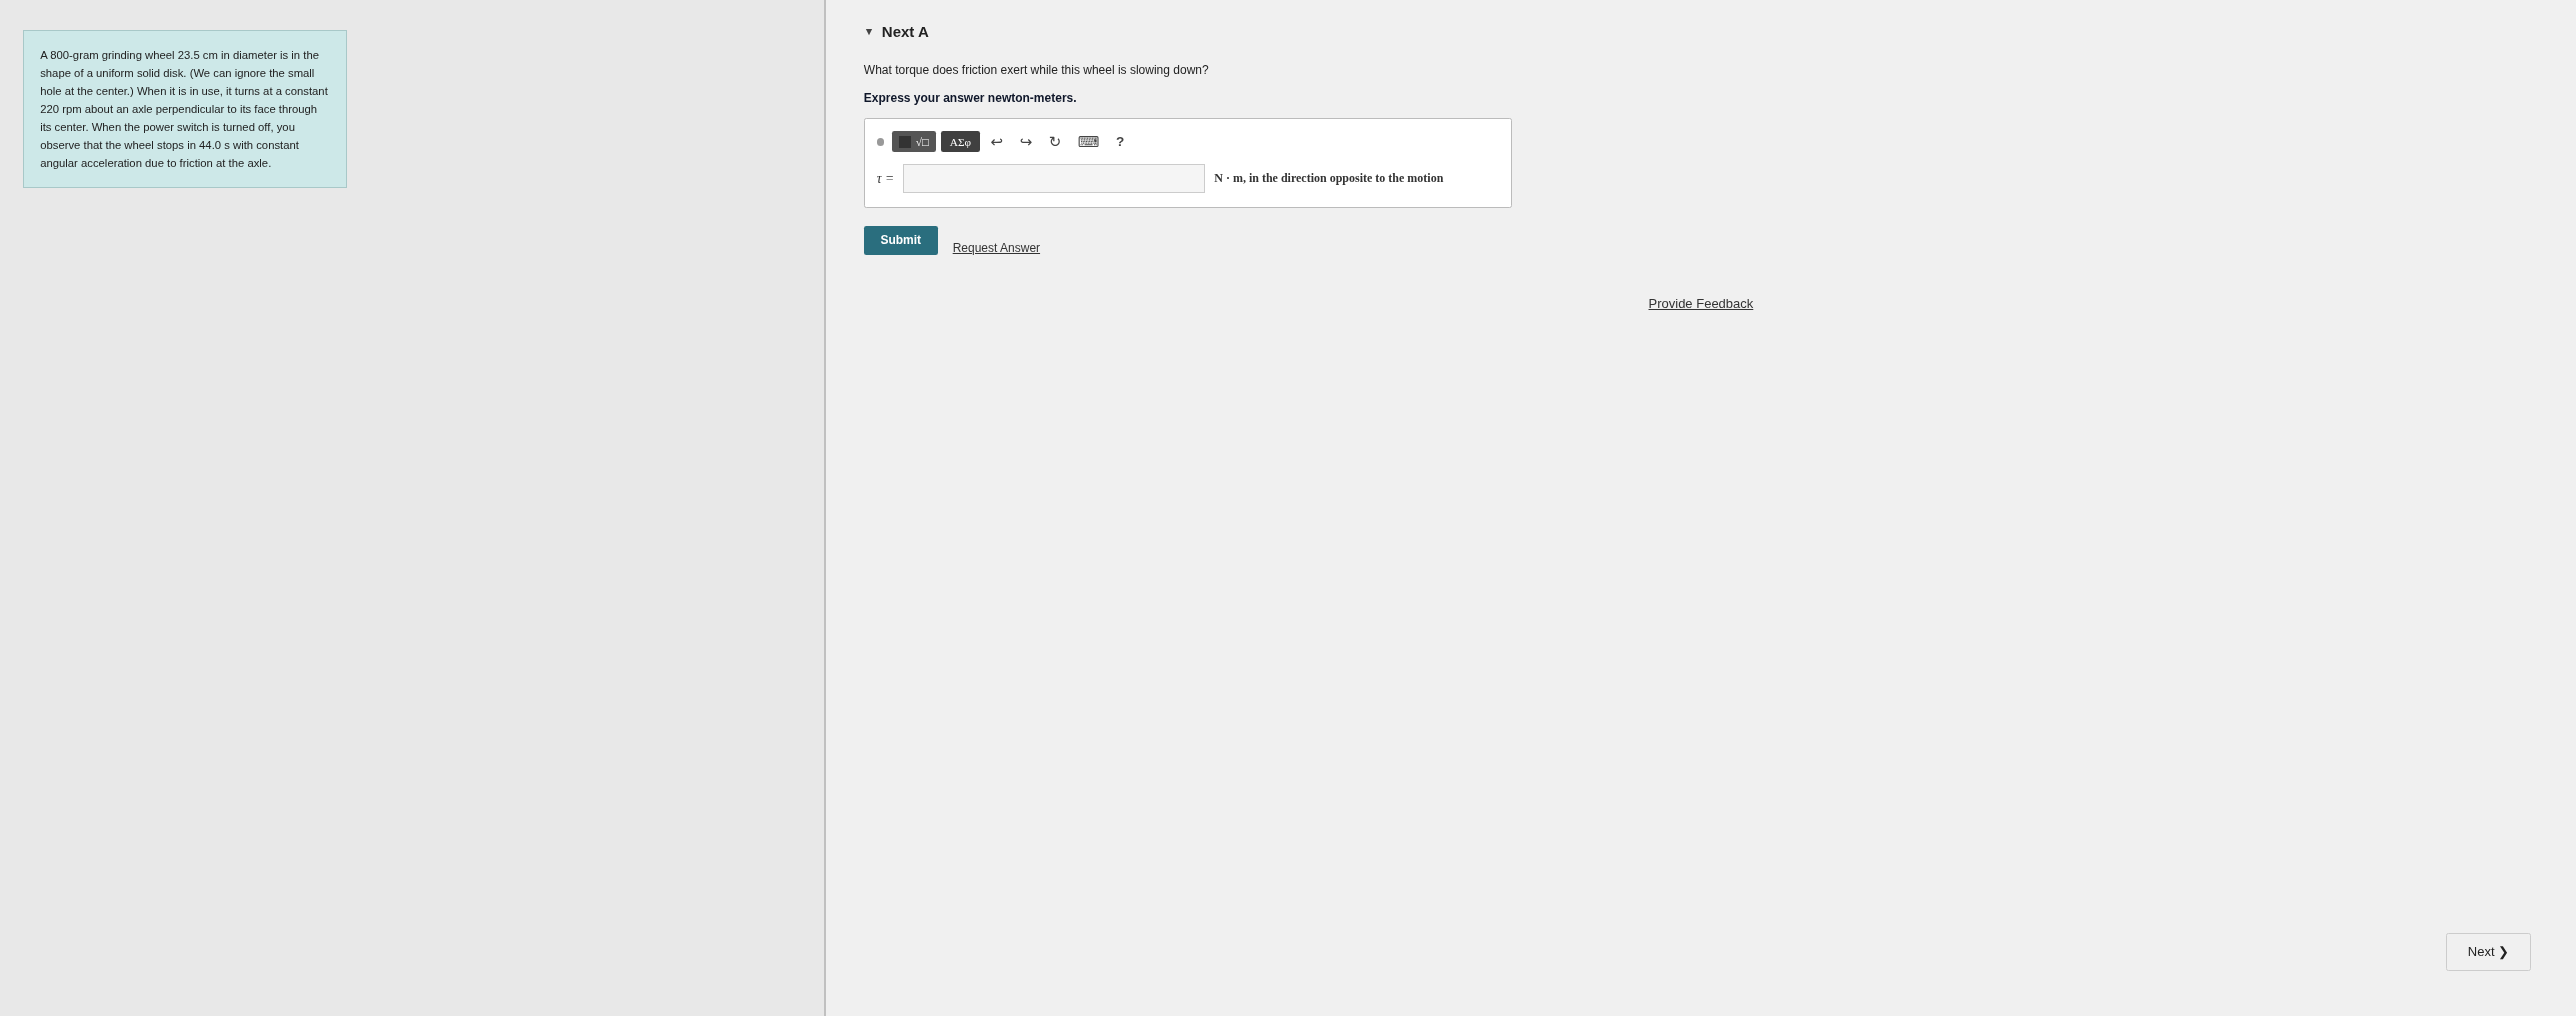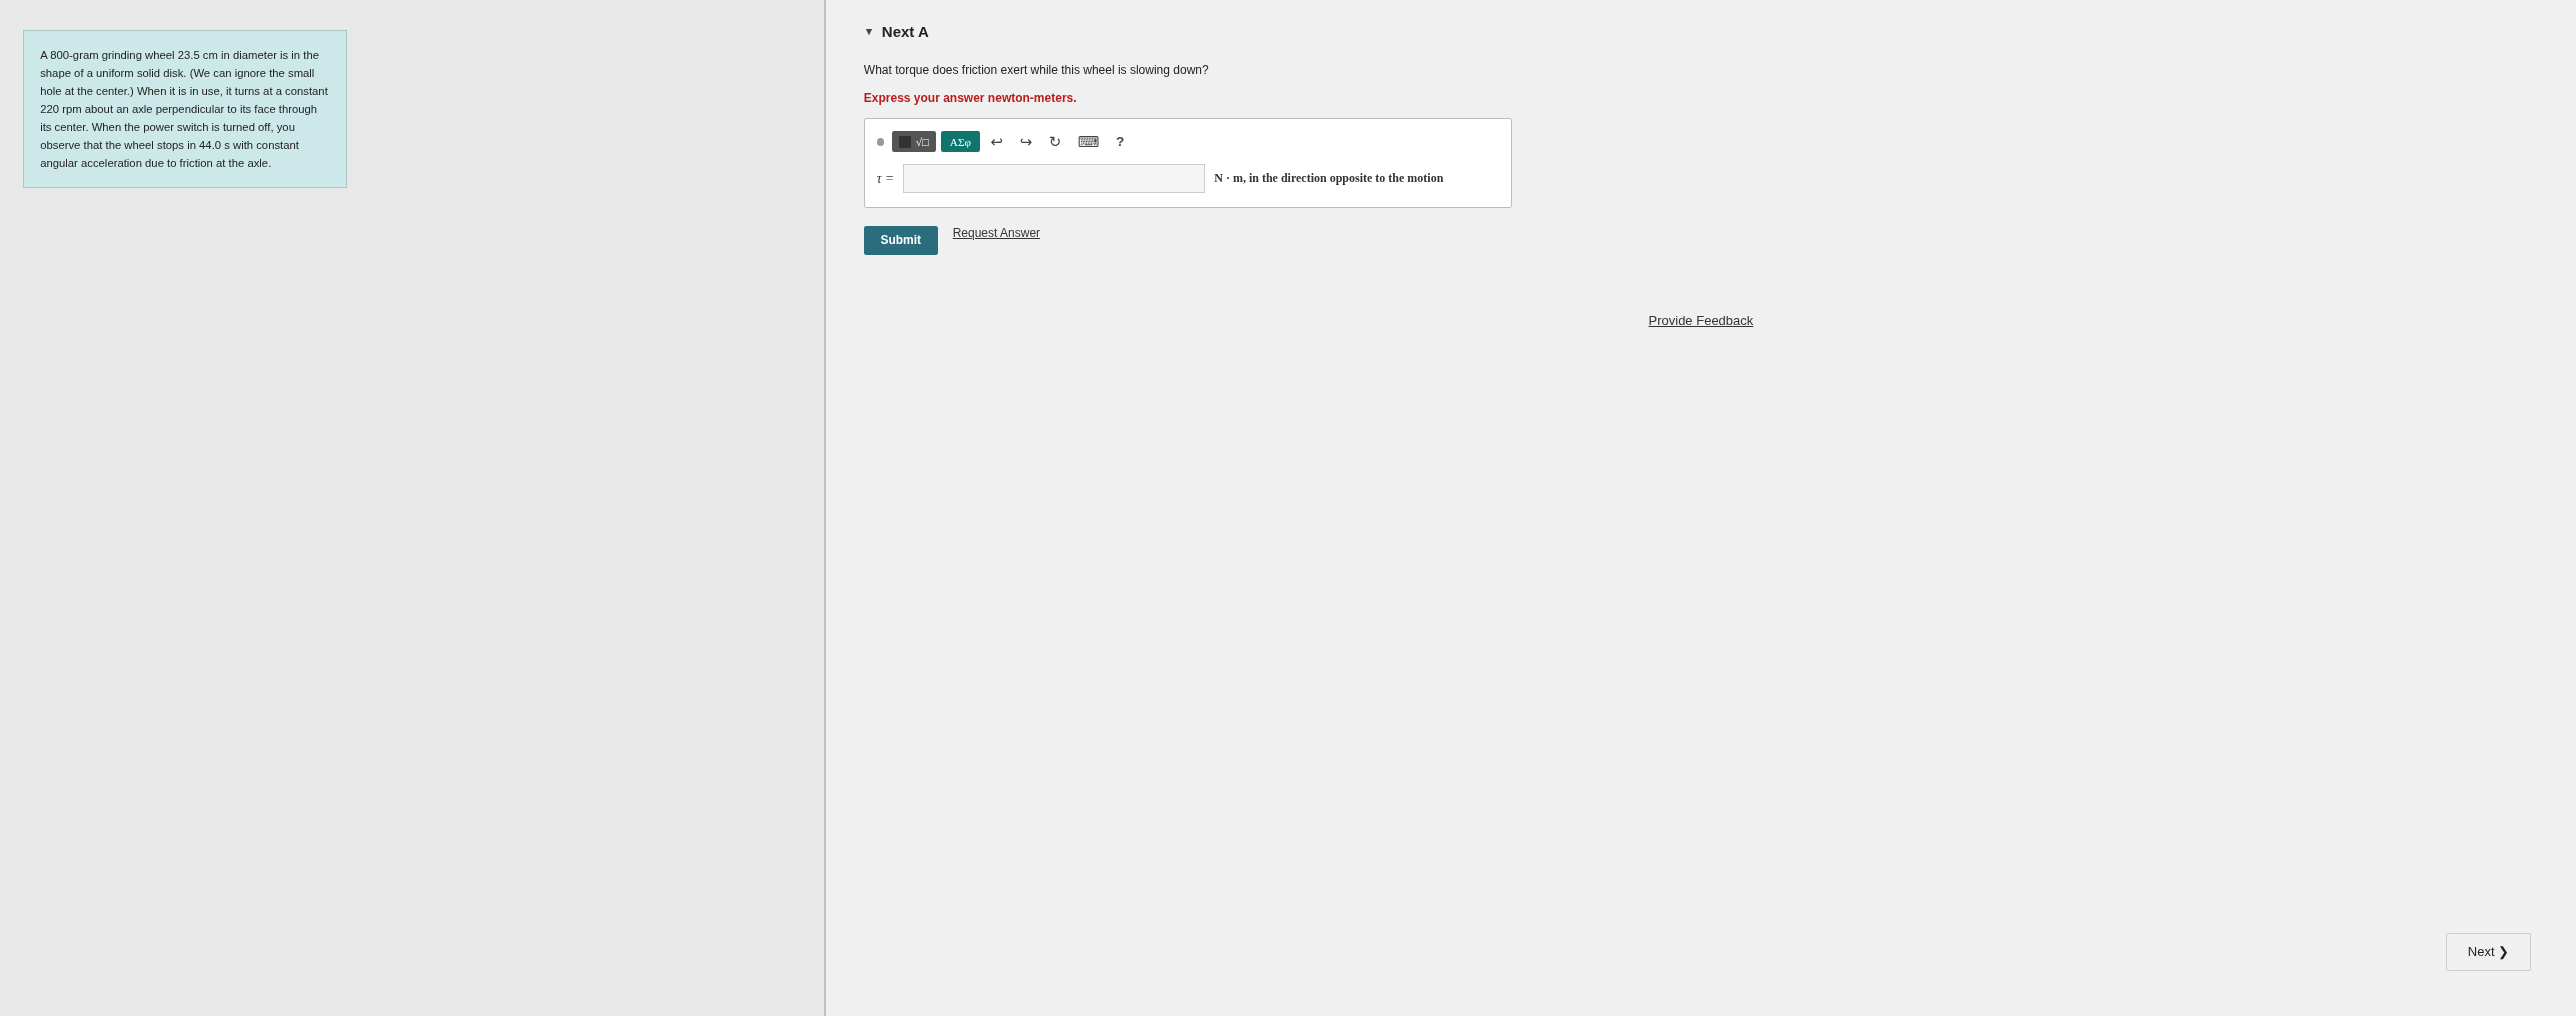--- a/index.html
+++ b/index.html
@@ -64,21 +64,21 @@
     .question-text {
       font-size: 12px;
       color: #222;
       margin-bottom: 12px;
       line-height: 1.5;
     }
 
     .answer-instruction {
       font-size: 12px;
       font-weight: bold;
-      color: #b91c1c;
+      color: #0f172a;
       margin-bottom: 13.6px;
     }
 
     .answer-area {
       background: white;
       border: 0.8px solid #bbb;
       border-radius: 2.3px;
       padding: 10.6px 12px 13.6px 12px;
       max-width: 648px;
       margin-bottom: 18px;
@@ -99,21 +99,21 @@
       font-size: 10.6px;
       cursor: pointer;
       border-radius: 2.3px;
       display: flex;
       align-items: center;
       gap: 3px;
       font-family: serif;
     }
 
     .toolbar-btn-greek {
-      background: #0f766e;
+      background: #404040;
       color: white;
       border: none;
       padding: 4.5px 9px;
       font-size: 11.3px;
       cursor: pointer;
       border-radius: 2.3px;
       font-family: serif;
     }
 
     .toolbar-icon-btn {
@@ -151,23 +151,23 @@
 
     .unit-label {
       font-size: 12px;
       color: #333;
       font-family: serif;
       font-weight: bold;
     }
 
     .actions-row {
       display: flex;
-      align-items: flex-start;
+      align-items: flex-end;
       gap: 15px;
-      margin-bottom: 47px;
+      margin-bottom: 30px;
     }
 
     .submit-btn {
       background: #2a6e7e;
       color: white;
       border: none;
       padding: 7.5px 16.6px;
       font-size: 12px;
       cursor: pointer;
       border-radius: 2.3px;

